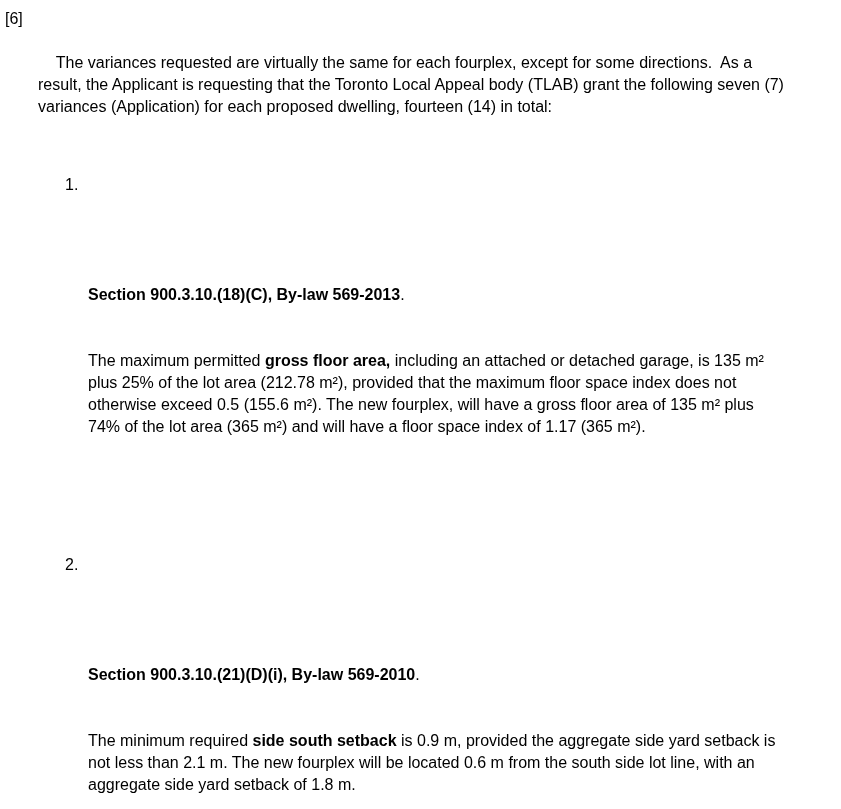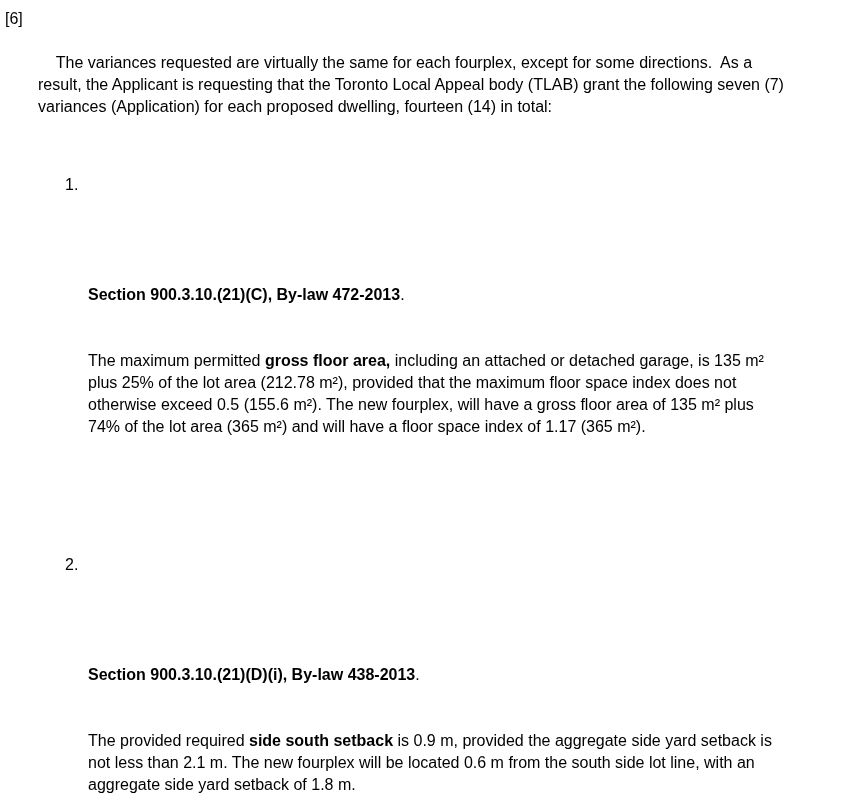--- a/index.html
+++ b/index.html
@@ -39,28 +39,28 @@
 
   <div class="para">
     <span class="marker">[6]</span>
     <span class="para-text"><span>The variances requested are virtually the same for each fourplex, except for some directions.  As a result, the Applicant is requesting that the Toronto Local Appeal body (TLAB) grant the following seven (7) variances (Application) for each proposed dwelling, fourteen (14) in total:</span></span>
   </div>
 
   <ol class="variance-list">
     <li class="variance-item">
       <span class="num">1.</span>
       <div class="item-body">
-        <div class="heading"><span class="b">Section 900.3.10.(21)(C), By-law 472-2013</span><span>.</span></div>
+        <div class="heading"><span class="b">Section 900.3.10.(18)(C), By-law 569-2013</span><span>.</span></div>
         <div class="body"><span>The maximum permitted </span><span class="b">gross floor area,</span><span> including an attached or detached garage, is 135 m² plus 25% of the lot area (212.78 m²), provided that the maximum floor space index does not otherwise exceed 0.5 (155.6 m²). The new fourplex, will have a gross floor area of 135 m² plus 74% of the lot area (365 m²) and will have a floor space index of 1.17 (365 m²).</span></div>
       </div>
     </li>
 
     <li class="variance-item">
       <span class="num">2.</span>
       <div class="item-body">
-        <div class="heading"><span class="b">Section 900.3.10.(21)(D)(i), By-law 438-2013</span><span>.</span></div>
-        <div class="body"><span>The provided required </span><span class="b">side south setback</span><span> is 0.9 m, provided the aggregate side yard setback is not less than 2.1 m. The new fourplex will be located 0.6 m from the south side lot line, with an aggregate side yard setback of 1.8 m.</span></div>
+        <div class="heading"><span class="b">Section 900.3.10.(21)(D)(i), By-law 569-2010</span><span>.</span></div>
+        <div class="body"><span>The minimum required </span><span class="b">side south setback</span><span> is 0.9 m, provided the aggregate side yard setback is not less than 2.1 m. The new fourplex will be located 0.6 m from the south side lot line, with an aggregate side yard setback of 1.8 m.</span></div>
       </div>
     </li>
 
   </ol>
 
 </div>
 
 </body></html>

